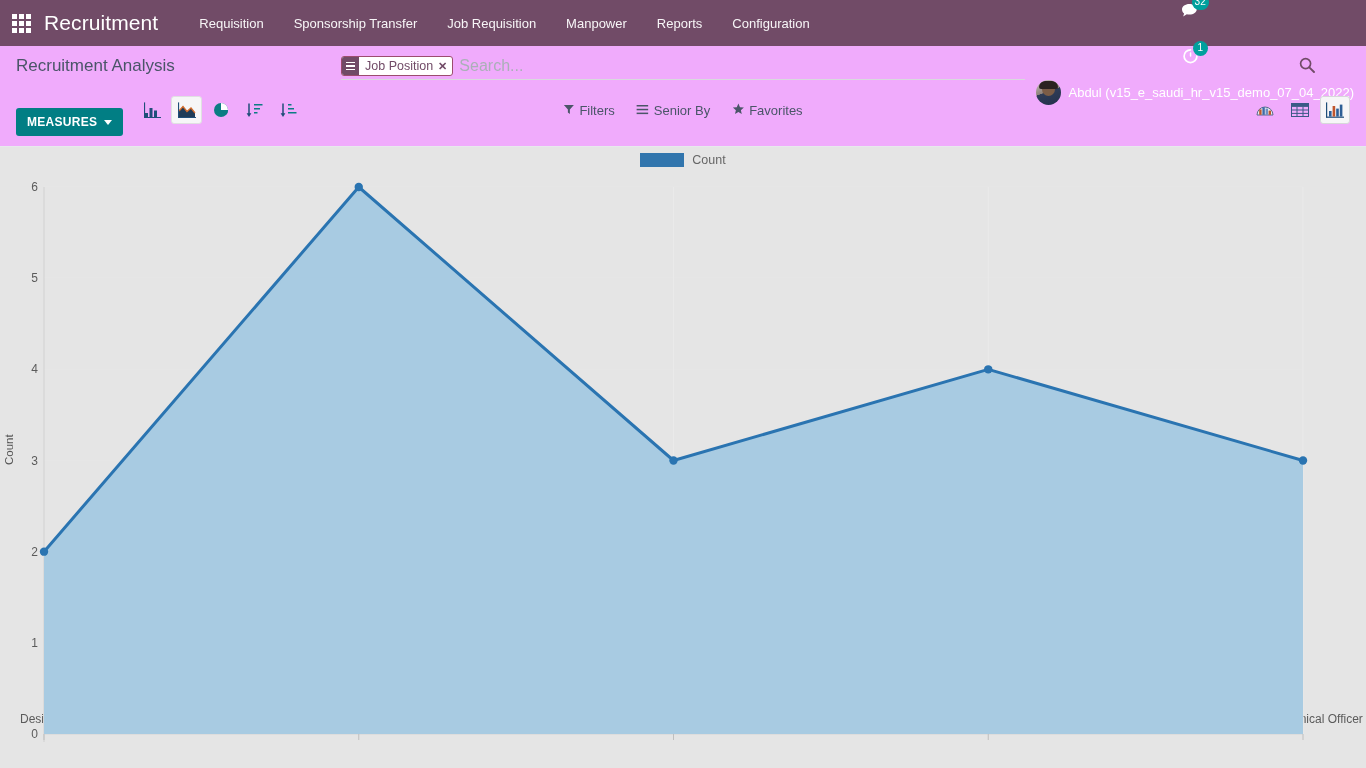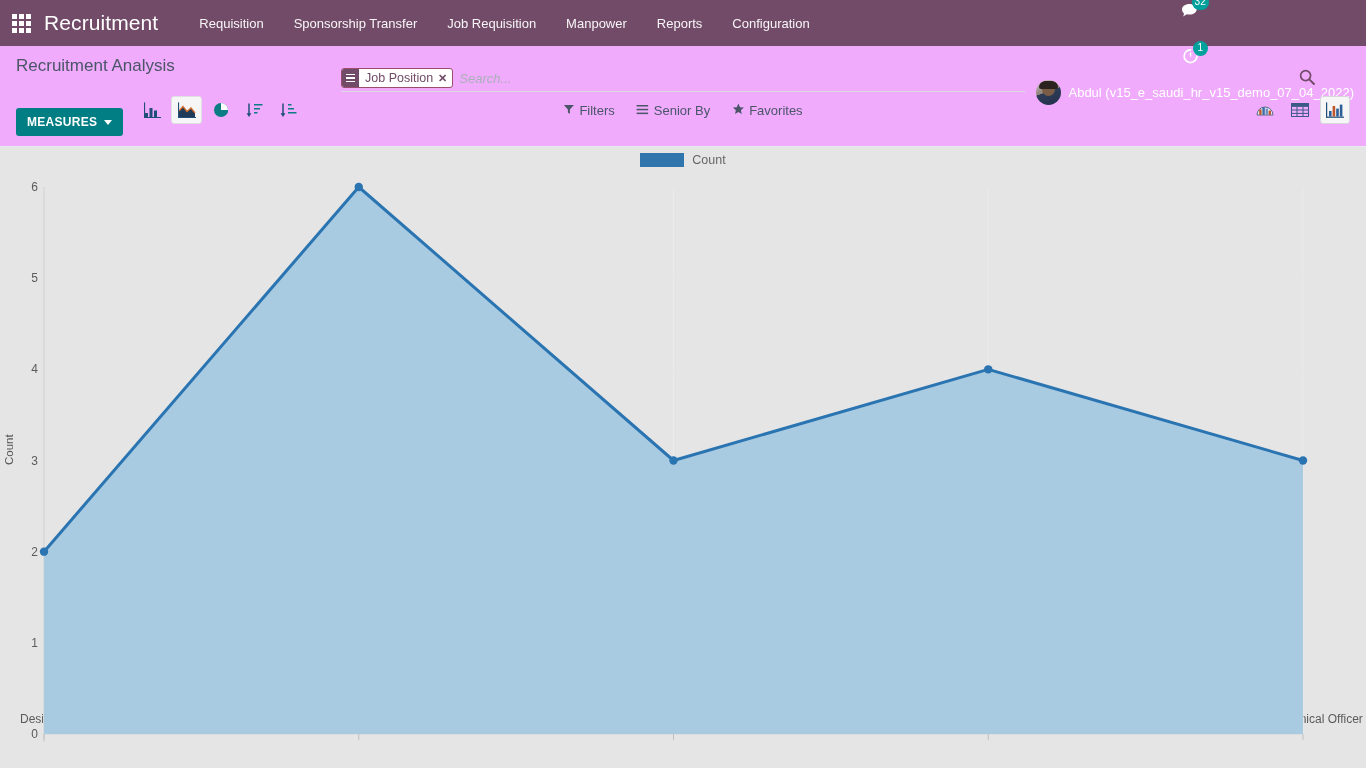--- a/index.html
+++ b/index.html
@@ -123,21 +123,20 @@
   .searchview {
     position: absolute;
     left: 50%;
     transform: translateX(-50%);
     width: 684px;
     display: flex;
     align-items: center;
     border-bottom: 1px solid #d8dadd;
     padding-bottom: 3px;
     top: 10px;
-    margin-top: 12px;
   }
   .facet {
     display: flex;
     align-items: stretch;
     border: 1px solid #9c4c6e;
     border-radius: 3px;
     overflow: hidden;
     height: 20px;
     margin-right: 6px;
     background: #fff;
@@ -165,25 +164,24 @@
     display: flex;
     align-items: center;
     padding-right: 5px;
     cursor: pointer;
     font-weight: 700;
   }
   .search-input {
     flex: 1;
     border: none;
     outline: none;
-    font-size: 13px;
+    font-size: 16px;
     color: #666;
     font-family: "Liberation Sans", sans-serif;
     background: transparent;
-    font-style: italic;
   }
   .search-input::placeholder { color: #aab0b8; }
   .search-magnifier {
     position: absolute;
     right: -290px;
     color: #714B67;
     font-size: 15px;
     cursor: pointer;
   }
 

